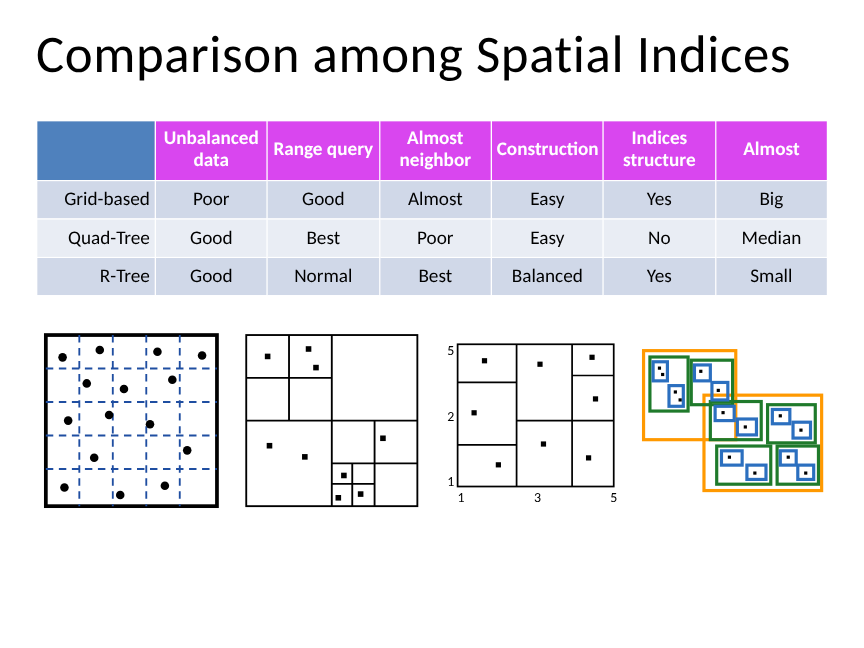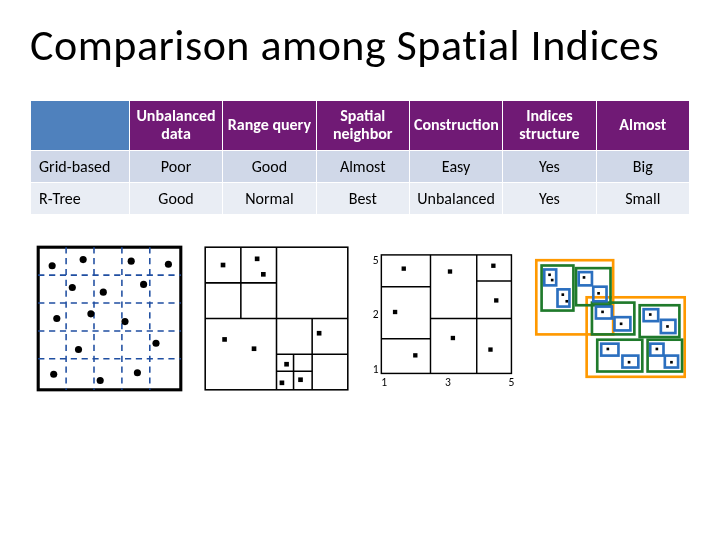--- a/index.html
+++ b/index.html
@@ -24,30 +24,30 @@
     font-size: 16px;
     table-layout: fixed;
   }
   table.cmp th, table.cmp td {
     border: 1px solid #fff;
     padding: 6px 4px;
     text-align: center;
     vertical-align: middle;
   }
   table.cmp th {
-    background: #701a75;
+    background: #d946ef;
     color: #fff;
     font-weight: 700;
     line-height: 1.15;
   }
   table.cmp th.blank {
     background: #4f81bd;
   }
   table.cmp td.rowhead {
-    text-align: left;
+    text-align: right;
     font-weight: 400;
     padding-left: 8px;
   }
   table.cmp tbody tr:nth-child(odd)  td { background: #d0d8e8; }
   table.cmp tbody tr:nth-child(even) td { background: #e9edf4; }
   table.cmp tbody tr td { color:#000; }
   table.cmp col.c0 { width: 15%; }
   table.cmp col.cx { width: 14.16%; }
 
   .diagrams {
@@ -83,42 +83,51 @@
       <col class="cx">
       <col class="cx">
       <col class="cx">
       <col class="cx">
   </colgroup>
   <thead>
     <tr>
       <th class="blank"></th>
       <th>Unbalanced data</th>
       <th>Range query</th>
-      <th>Spatial neighbor</th>
+      <th>Almost neighbor</th>
       <th>Construction</th>
       <th>Indices structure</th>
       <th>Almost</th>
     </tr>
   </thead>
   <tbody>
     <tr>
       <td class="rowhead">Grid-based</td>
       <td>Poor</td>
       <td>Good</td>
       <td>Almost</td>
       <td>Easy</td>
       <td>Yes</td>
       <td>Big</td>
     </tr>
     <tr>
+      <td class="rowhead">Quad-Tree</td>
+      <td>Good</td>
+      <td>Best</td>
+      <td>Poor</td>
+      <td>Easy</td>
+      <td>No</td>
+      <td>Median</td>
+    </tr>
+    <tr>
       <td class="rowhead">R-Tree</td>
       <td>Good</td>
       <td>Normal</td>
       <td>Best</td>
-      <td>Unbalanced</td>
+      <td>Balanced</td>
       <td>Yes</td>
       <td>Small</td>
     </tr>
   </tbody>
 </table>
 
 <div class="diagrams">
 
   <div class="dg">
     <svg viewBox="0 0 100 100">

